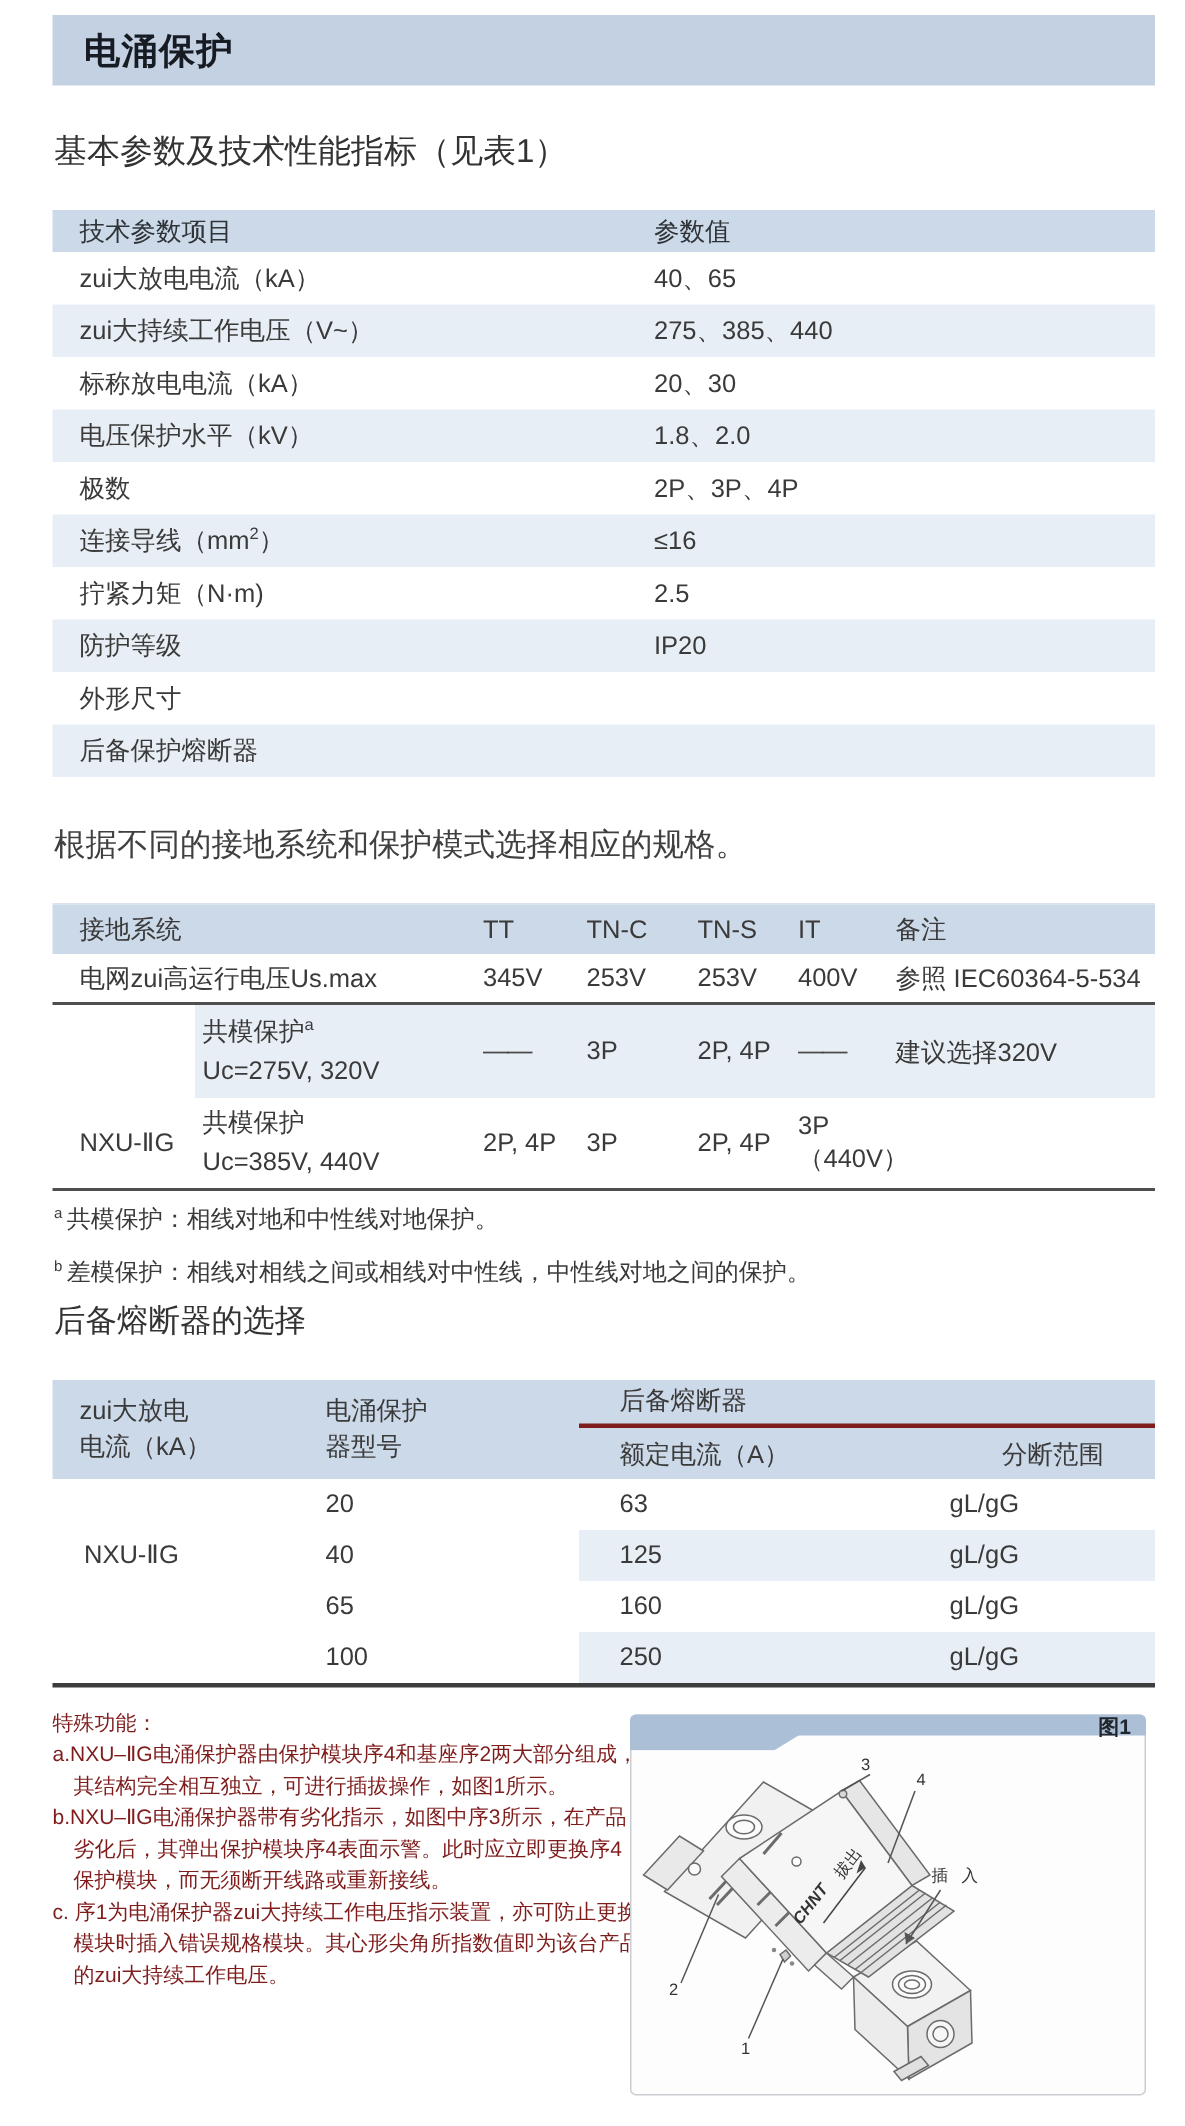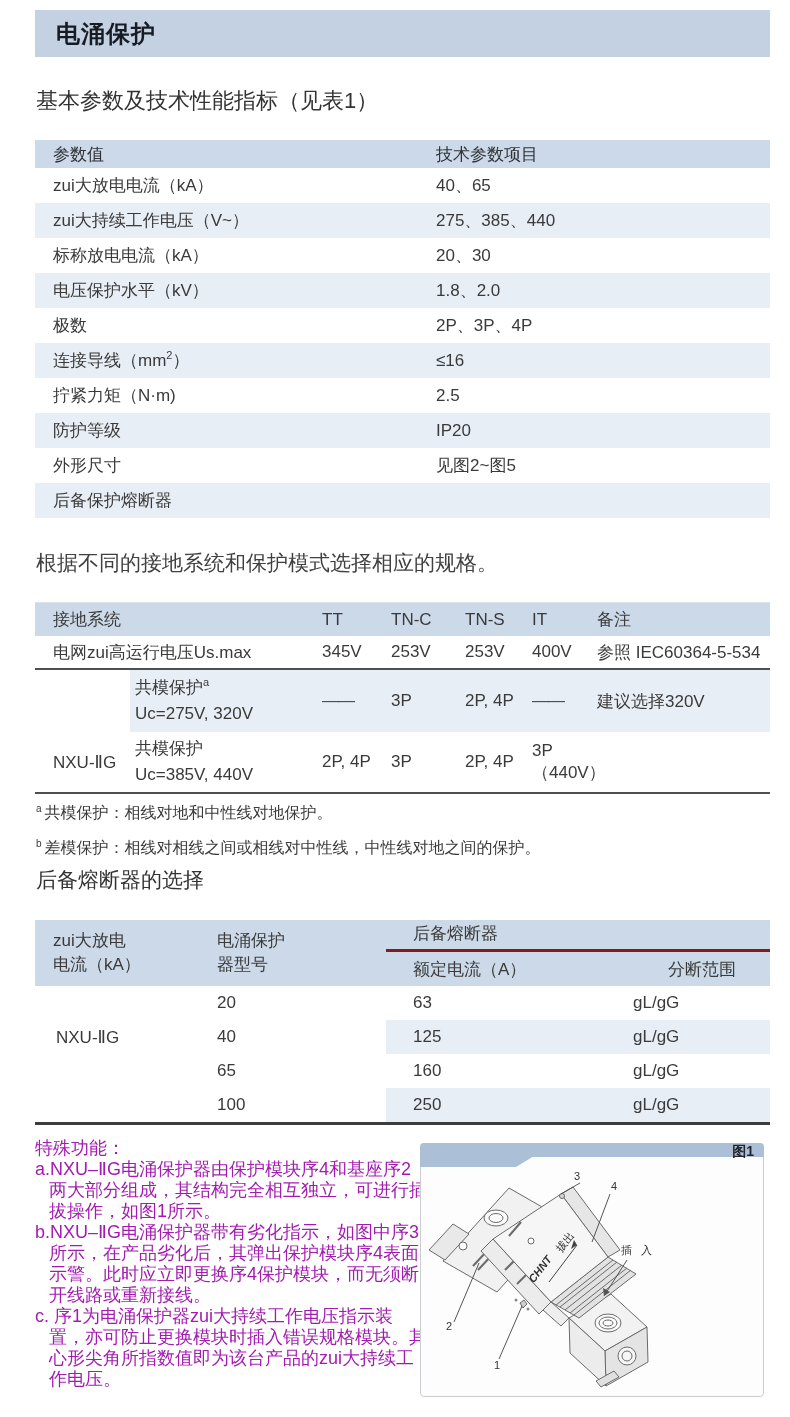--- a/index.html
+++ b/index.html
@@ -44,21 +44,21 @@
   .t3 .region{display:flex;flex-direction:column;}
   .t3 .region .rtop{height:32px;display:flex;align-items:flex-end;padding-left:27px;
                     border-bottom:3px solid #7f1d1d;box-sizing:border-box;padding-bottom:4px;}
   .t3 .region .rsub{flex:1;display:grid;grid-template-columns:220px 1fr;align-items:center;padding-left:27px;gap:35px;}
   .t3 .brow{display:grid;grid-template-columns:164px 169px 1fr;height:34px;padding-left:18px;box-sizing:border-box;}
   .t3 .brow .c2{display:flex;align-items:center;}
   .t3 .bregion{display:grid;grid-template-columns:220px 1fr;align-items:center;padding-left:27px;box-sizing:border-box;}
   .t3 .shade{background:#e8eef5;}
   .t3 .model{position:absolute;left:21px;top:100px;height:34px;display:flex;align-items:center;}
   
-  .notes{position:absolute;left:35px;top:1138px;width:392px;font-size:18px;line-height:21px;color:#a21caf;}
+  .notes{position:absolute;left:35px;top:1138px;width:392px;font-size:14px;line-height:21px;color:#7f1d1d;}
   .notes .item{padding-left:14px;text-indent:-14px;}
   
   .figure{position:absolute;left:420px;top:1143px;width:344px;height:254px;background:#fdfdfe;
           border:1px solid #c9cdd2;border-radius:4px;box-sizing:border-box;}
   .figure .band{position:absolute;left:-1px;right:-1px;top:-1px;height:14px;background:#abc0d7;border-radius:4px 4px 0 0;}
   .figure .tab{position:absolute;left:-1px;top:12px;width:114px;height:11px;background:#abc0d7;
                clip-path:polygon(0 0,100% 0,calc(100% - 18px) 100%,0 100%);}
   .figure .tag{position:absolute;top:0px;right:9px;font-size:14px;font-weight:bold;color:#22262c;line-height:15px;}
   .figure svg{position:absolute;left:0;top:22px;}
   .fig-text{font-size:11px;fill:#333;}
@@ -70,22 +70,22 @@
 <div id="page">
 
   <div class="banner">
     <span>电涌保护</span>
   </div>
 
   <div class="intro">基本参数及技术性能指标（见表1）</div>
 
   <div class="t1">
     <div class="row head">
+      <div>技术参数项目</div>
       <div>参数值</div>
-      <div>技术参数项目</div>
     </div>
     <div class="row">
       <div>zui大放电电流（kA）</div>
       <div>40、65</div>
     </div>
     <div class="row alt">
       <div>zui大持续工作电压（V~）</div>
       <div>275、385、440</div>
     </div>
     <div class="row">
@@ -107,21 +107,20 @@
     <div class="row">
       <div>拧紧力矩（N·m)</div>
       <div>2.5</div>
     </div>
     <div class="row alt">
       <div>防护等级</div>
       <div>IP20</div>
     </div>
     <div class="row">
       <div>外形尺寸</div>
-      <div>见图2~图5</div>
     </div>
     <div class="row alt">
       <div>后备保护熔断器</div>
     </div>
   </div>
 
   <div class="sec2">根据不同的接地系统和保护模式选择相应的规格。</div>
 
   <div class="t2">
     <div class="grid head">

